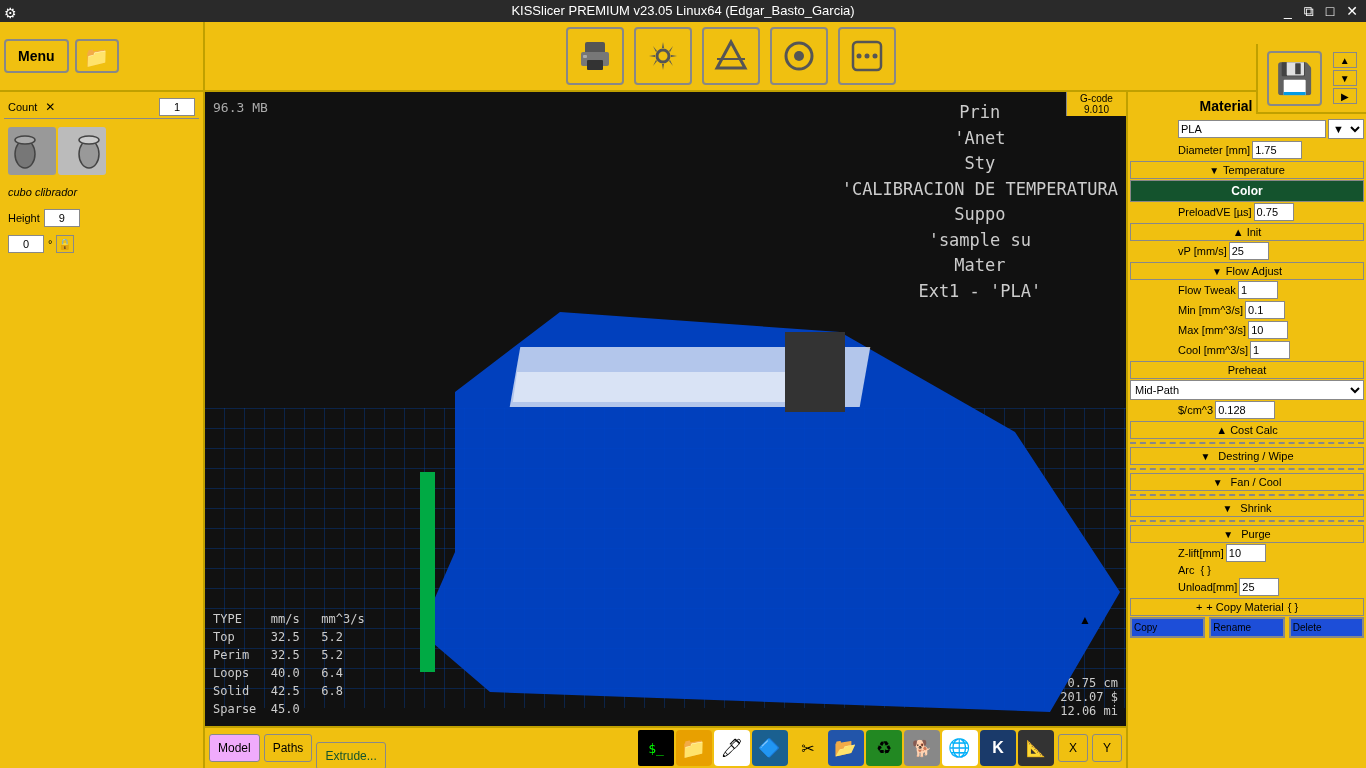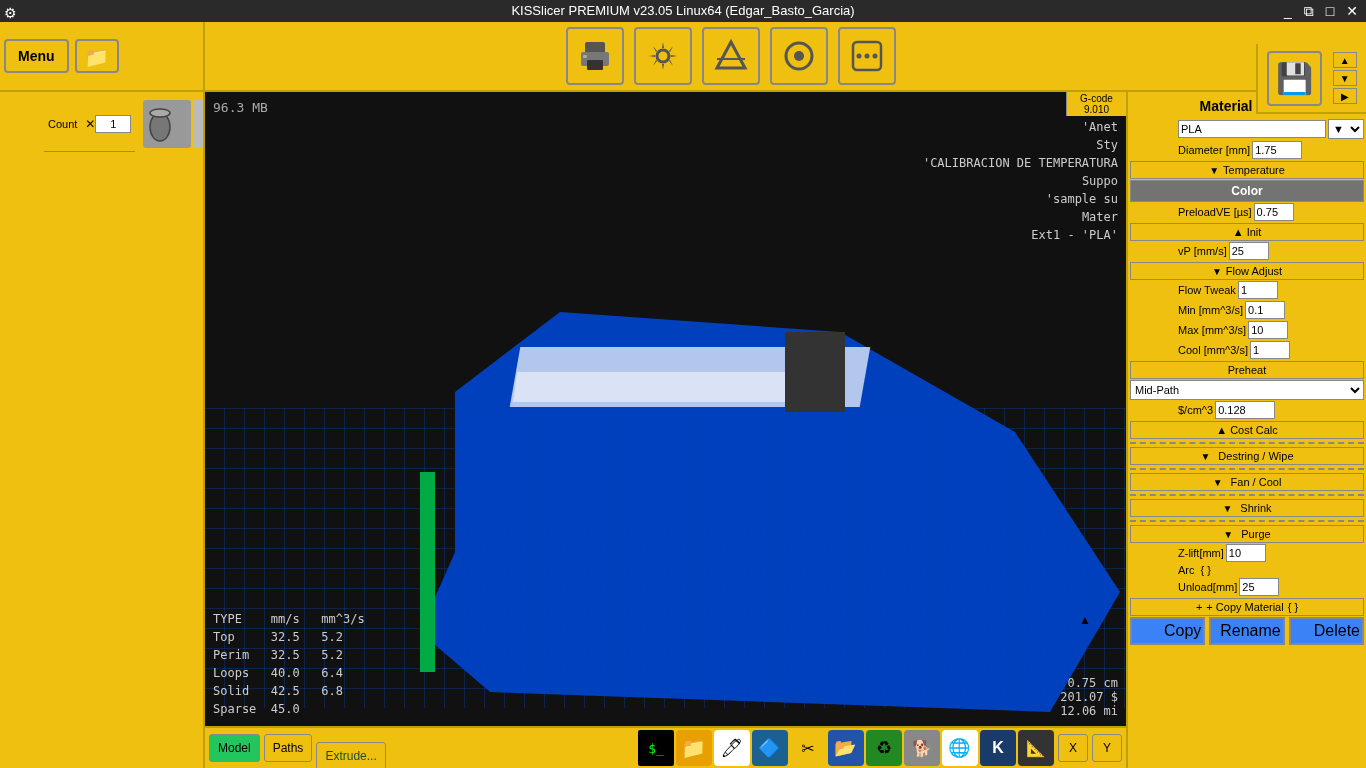--- a/index.html
+++ b/index.html
@@ -53,22 +53,22 @@
     #top-row {
       display: flex;
       width: 100%;
       height: 70px;
     }
 
     
     #object-panel {
       padding: 4px;
       display: flex;
+      flex-direction: column;
       gap: 4px;
-      margin-left: 40px;
     }
     .count-row { display: flex; align-items: center; gap: 4px; }
     .label-small { font-size: 11px; color: #000; }
     .input-small {
       width: 36px; height: 18px; font-size: 11px;
       background: #fff; border: 1px solid #888; text-align: center;
     }
     .obj-name { font-size: 11px; color: #000; font-style: italic; }
 
     .height-row { display: flex; align-items: center; gap: 4px; margin-top: 2px; }
@@ -193,46 +193,46 @@
       border: 1px solid #888;
       padding: 2px 4px;
       font-size: 11px;
       text-align: center;
       cursor: pointer;
       display: flex; align-items: center; justify-content: center; gap: 4px;
     }
 
     .rp-color-btn {
       width: 100%;
-      background: #737373;
+      background: #14532d;
       border: 1px solid #888;
       padding: 3px 4px;
       font-size: 12px;
       text-align: center;
       cursor: pointer;
       color: #fff;
       font-weight: bold;
     }
 
     .rp-separator {
       border: none;
       border-top: 2px dashed #888;
       margin: 2px 0;
     }
 
     .rp-action-row {
       display: flex; gap: 4px; width: 100%;
     }
     .rp-action-btn {
       flex: 1;
-      background: #3b82f6;
+      background: #1d4ed8;
       border: 2px solid #888;
       padding: 3px 2px;
-      font-size: 16px;
-      text-align: right;
+      font-size: 10px;
+      text-align: left;
       cursor: pointer;
     }
     .taskbar-btn {
       width: 38px; height: 38px;
       background: #444;
       border-radius: 4px;
       display: flex; align-items: center; justify-content: center;
       cursor: pointer;
       font-size: 20px;
     }
@@ -442,21 +442,21 @@
 
           <div style="position:absolute;left:310px;top:280px;width:280px;height:30px;background:rgba(255,255,255,0.5);transform:skew(-8deg);"></div>
           <div style="position:absolute;left:580px;top:240px;width:60px;height:80px;background:#333;"></div>
           <div class="green-edge"></div>
 
           <div id="cursor">▲</div>
         </div>
 
         <div class="viewport-text" id="mem-text" style="color:#aaa; font-family:monospace; font-size:13px; top:8px; left:8px;">96.3 MB</div>
 
-        <div class="viewport-text" id="info-top-right" style="top:8px; right:8px; text-align:right; line-height:1.5; color:#ccc; font-family:monospace; font-size:12px;">
+        <div class="viewport-text" id="info-top-right" style="top:8px; right:8px; text-align:center; line-height:1.5; color:#ccc; font-family:monospace; font-size:17px;">
           <div>Prin</div>
           <div>'Anet</div>
           <div>Sty</div>
           <div>'CALIBRACION DE TEMPERATURA</div>
           <div>Suppo</div>
           <div>'sample su</div>
           <div>Mater</div>
           <div>Ext1 - 'PLA'</div>
         </div>
 
@@ -474,21 +474,21 @@
           <div>201.07 $</div>
           <div>12.06 mi</div>
         </div>
 
         <div style="position:absolute; top:0; right:0; background:#f0c010; width:60px; padding:1px 2px; text-align:center; font-size:10px; border-left:1px solid #888;">
           <div>G-code</div>
           <div>9.010</div>
         </div>
 
         <div style="position:absolute; bottom:0; left:0; right:0; height:42px; background:#f0c010; display:flex; align-items:center; padding:2px 4px; gap:4px; border-top:2px solid #c0a000;">
-          <button class="taskbar-text-btn" style="background:#22c55e; color:#000; border:1px solid #888;">Model</button>
+          <button class="taskbar-text-btn" style="background:#f0abfc; color:#000; border:1px solid #888;">Model</button>
           <button class="taskbar-text-btn" style="background:#f0c010; color:#000; border:1px solid #888;">Paths</button>
           <button class="taskbar-text-btn" style="background:#f0c010; color:#14532d; border:1px solid #888;margin-top:16px;">Extrude...</button>
           <div style="flex:1;"></div>
 
           <div style="display:flex; gap:2px;">
             <div class="taskbar-btn" style="background:#000; color:#0f0; font-family:monospace; font-size:13px; width:36px; height:36px; border-radius:2px; display:flex;align-items:center;justify-content:center;">$_</div>
             <div class="taskbar-btn" style="background:#e8a000; width:36px;height:36px;border-radius:4px;display:flex;align-items:center;justify-content:center;font-size:20px;">📁</div>
             <div class="taskbar-btn" style="background:#fff;width:36px;height:36px;border-radius:4px;display:flex;align-items:center;justify-content:center;font-size:18px;">🖊</div>
             <div class="taskbar-btn" style="background:#1a6090;width:36px;height:36px;border-radius:4px;display:flex;align-items:center;justify-content:center;font-size:18px;">🔷</div>
             <div class="taskbar-btn" style="background:#f0c010;width:36px;height:36px;border-radius:4px;display:flex;align-items:center;justify-content:center;font-size:16px;">✂</div>

